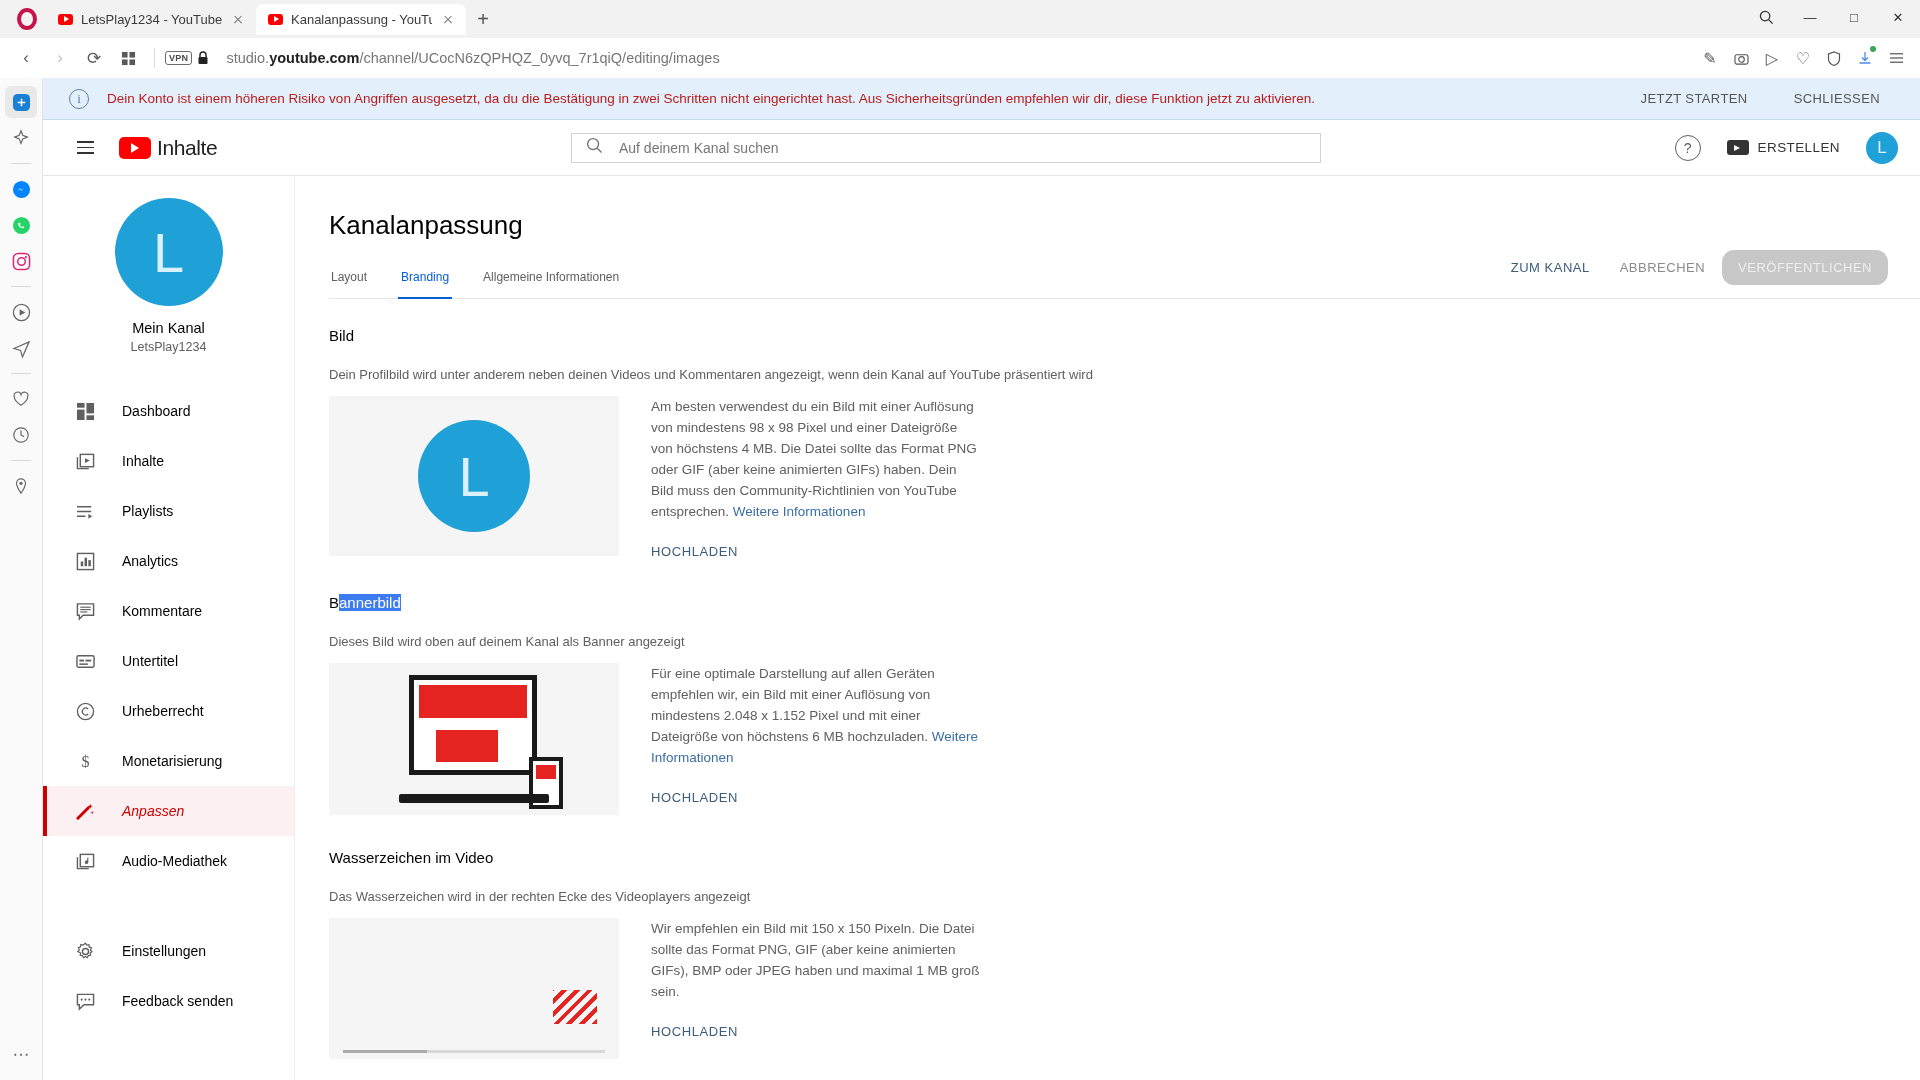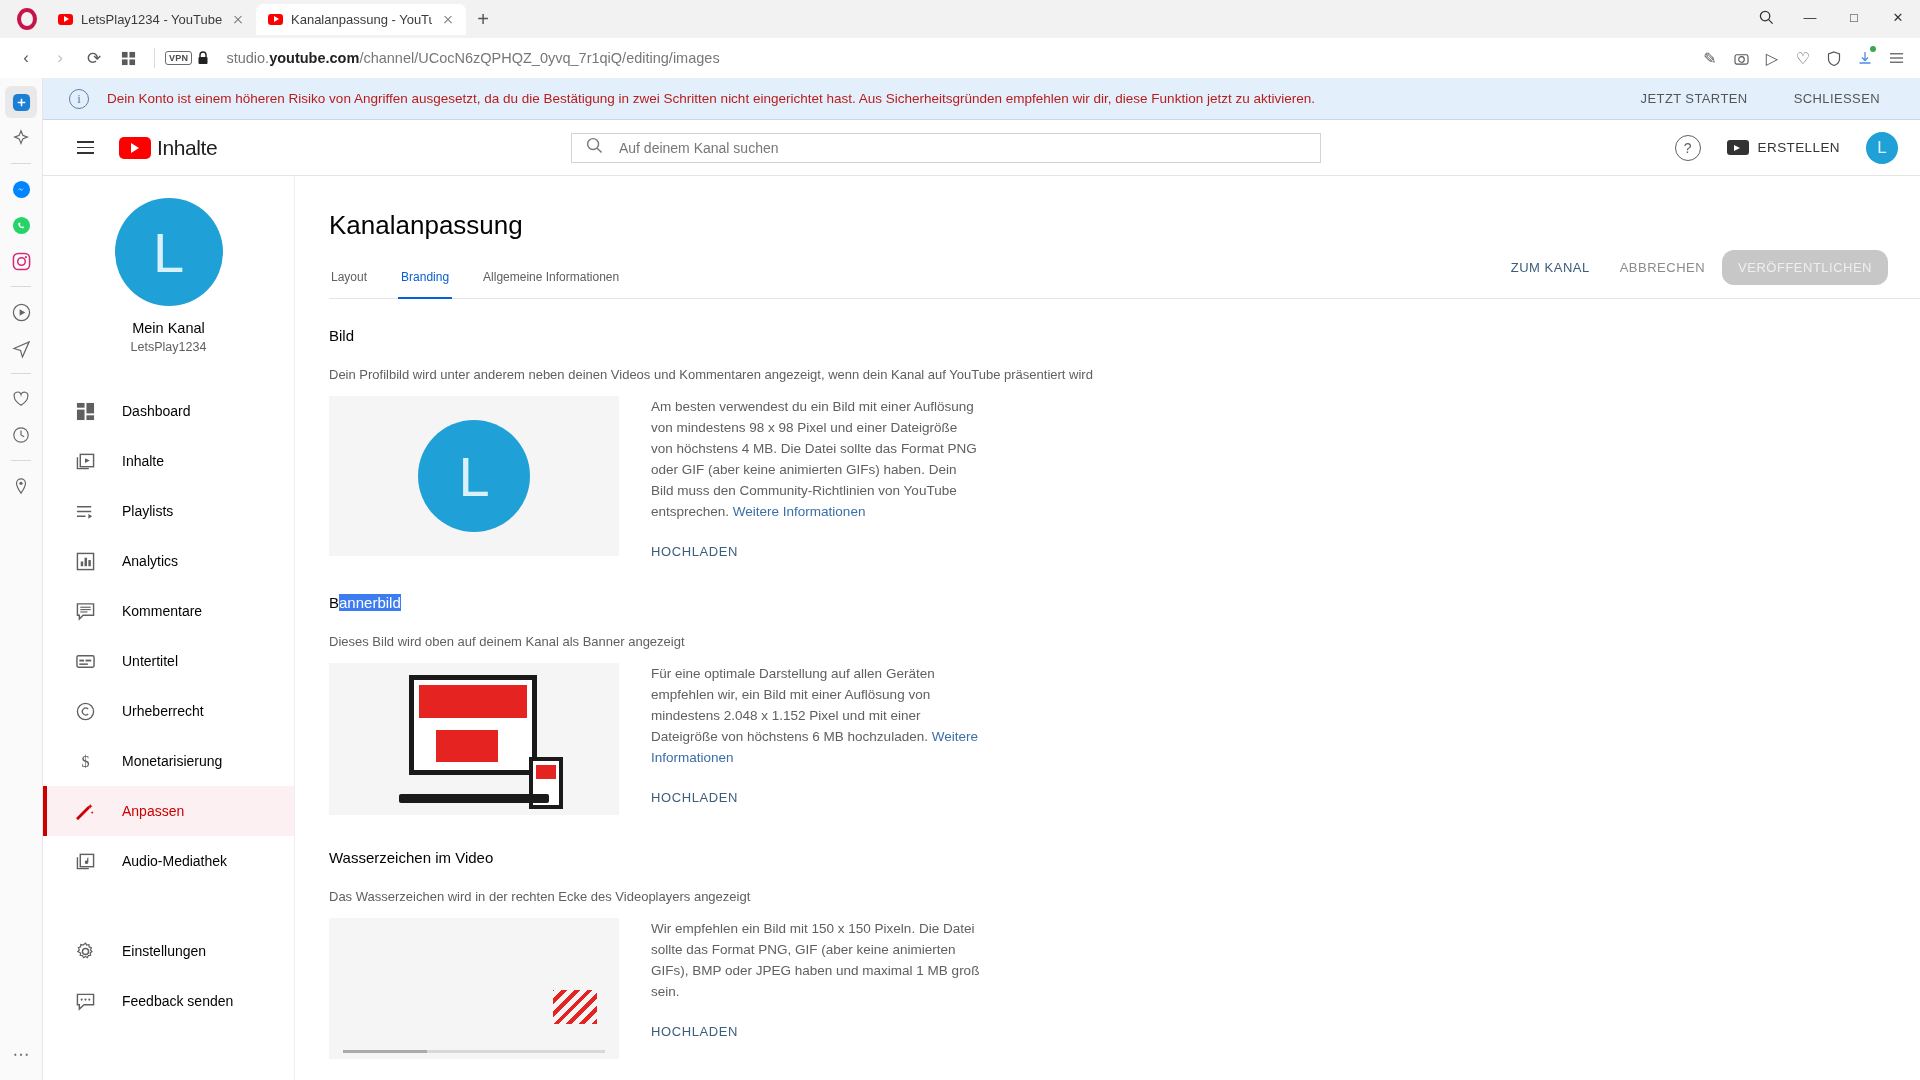--- a/index.html
+++ b/index.html
@@ -81,21 +81,21 @@
   .body { flex: 1; display: flex; min-height: 0; overflow: hidden; }
 
   
   .sidebar { width: 252px; background: #fff; border-right: 1px solid #eee; display: flex; flex-direction: column; padding-top: 22px; flex: 0 0 252px; }
   .chan { display: flex; flex-direction: column; align-items: center; padding-bottom: 18px; }
   .avatar-lg { width: 108px; height: 108px; border-radius: 50%; background: #1fa0d6; color:#d9f1fb; display:flex;align-items:center;justify-content:center;font-size:56px; font-weight:400;}
   .chan-name { font-size: 14.5px; color: #030303; margin-top: 14px; }
   .chan-handle { font-size: 12.5px; color: #606060; margin-top: 4px; }
   .nav { display: flex; flex-direction: column; margin-top: 14px; }
   .nav-item { height: 50px; display: flex; align-items: center; gap: 25px; padding-left: 30px; font-size: 14px; color: #030303; position: relative; }
-  .nav-item.active { background: #fdf0f2; color: #c00; }
+  .nav-item.active { background: #fdf0f2; color: #c00; font-style: italic; }
   .nav-item.active::before { content:''; position: absolute; left:0; top:0; bottom:0; width: 4px; background: #c00; }
   .nav-ic { width: 24px; height: 24px; display: flex; align-items: center; justify-content: center; flex: 0 0 auto; }
   .nav-spacer { flex: 1; min-height: 40px; }
 
   
   .main { flex: 1; overflow: hidden; padding: 34px 0 0 34px; position: relative; min-width: 0; }
   .ptitle { font-size: 26px; color: #030303; font-weight: 400; }
   .tabsrow { display: flex; align-items: center; margin-top: 29px; border-bottom: 1px solid #e5e5e5; margin-right: 0; position: relative; }
   .tabs { display: flex; gap: 0; }
   .ctab { padding: 0 17px 14px 17px; font-size: 12px; color: #606060; position: relative; }

